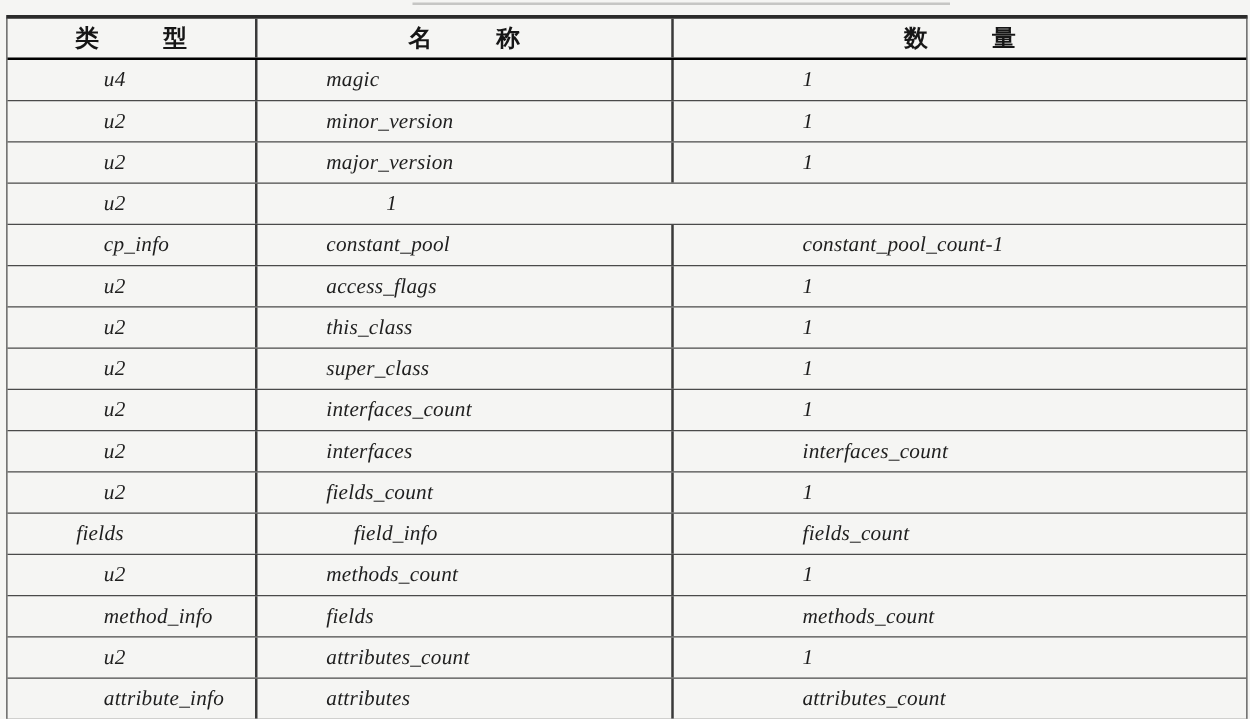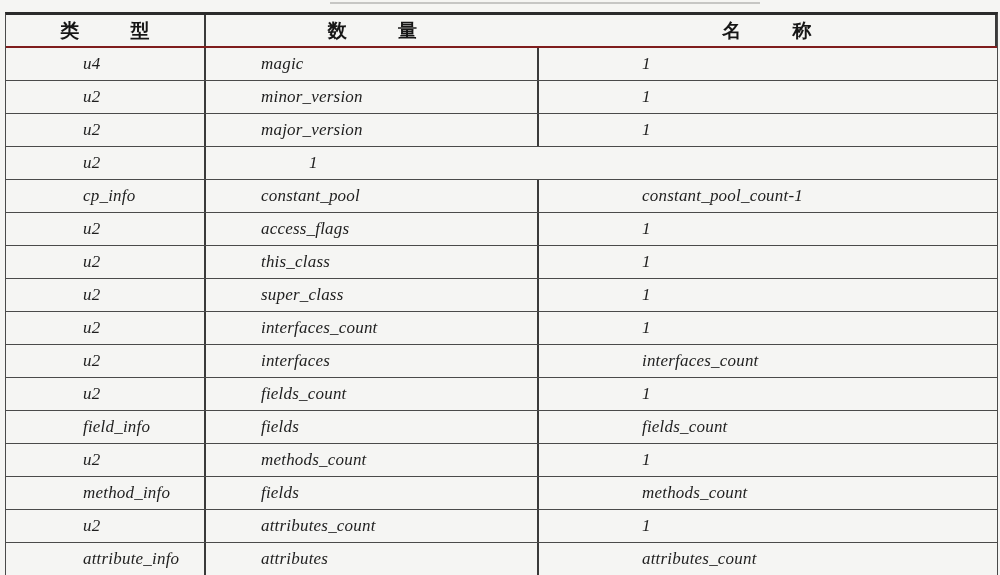--- a/index.html
+++ b/index.html
@@ -36,21 +36,21 @@
     border-right: 1px solid #4a4a4a;
     background: transparent;
   }
   .tr {
     display: grid;
     grid-template-columns: 200px 333px 1fr;
     height: 32px;
   }
   .tr.head {
     height: 31px;
-    border-bottom: 2px solid #7f1d1d;
+    border-bottom: 2px solid #000000;
   }
   .tr + .tr:not(.head) {
     border-top: 1.5px solid #4a4a4a;
     font-style: italic;
   }
   .tr.head + .tr {
     border-top: none;
   }
   .td {
     display: flex;
@@ -78,22 +78,22 @@
 <body>
 
 <div class="page">
 
   <div class="artifact-line"></div>
 
   <div class="tbl">
 
     <div class="tr head">
       <div class="td c1">类 型</div>
+      <div class="td c2">名 称</div>
       <div class="td c3">数 量</div>
-      <div class="td c2">名 称</div>
     </div>
 
     <div class="tr">
       <div class="td c1">u4</div>
       <div class="td c2">magic</div>
       <div class="td c3">1</div>
     </div>
     <div class="tr">
       <div class="td c1">u2</div>
       <div class="td c2">minor_version</div>
@@ -137,22 +137,22 @@
       <div class="td c1">u2</div>
       <div class="td c2">interfaces</div>
       <div class="td c3">interfaces_count</div>
     </div>
     <div class="tr">
       <div class="td c1">u2</div>
       <div class="td c2">fields_count</div>
       <div class="td c3">1</div>
     </div>
     <div class="tr">
+      <div class="td c2">fields</div>
       <div class="td c1">field_info</div>
-      <div class="td c2">fields</div>
       <div class="td c3">fields_count</div>
     </div>
     <div class="tr">
       <div class="td c1">u2</div>
       <div class="td c2">methods_count</div>
       <div class="td c3">1</div>
     </div>
     <div class="tr">
       <div class="td c1">method_info</div>
       <div class="td c2">fields</div>

